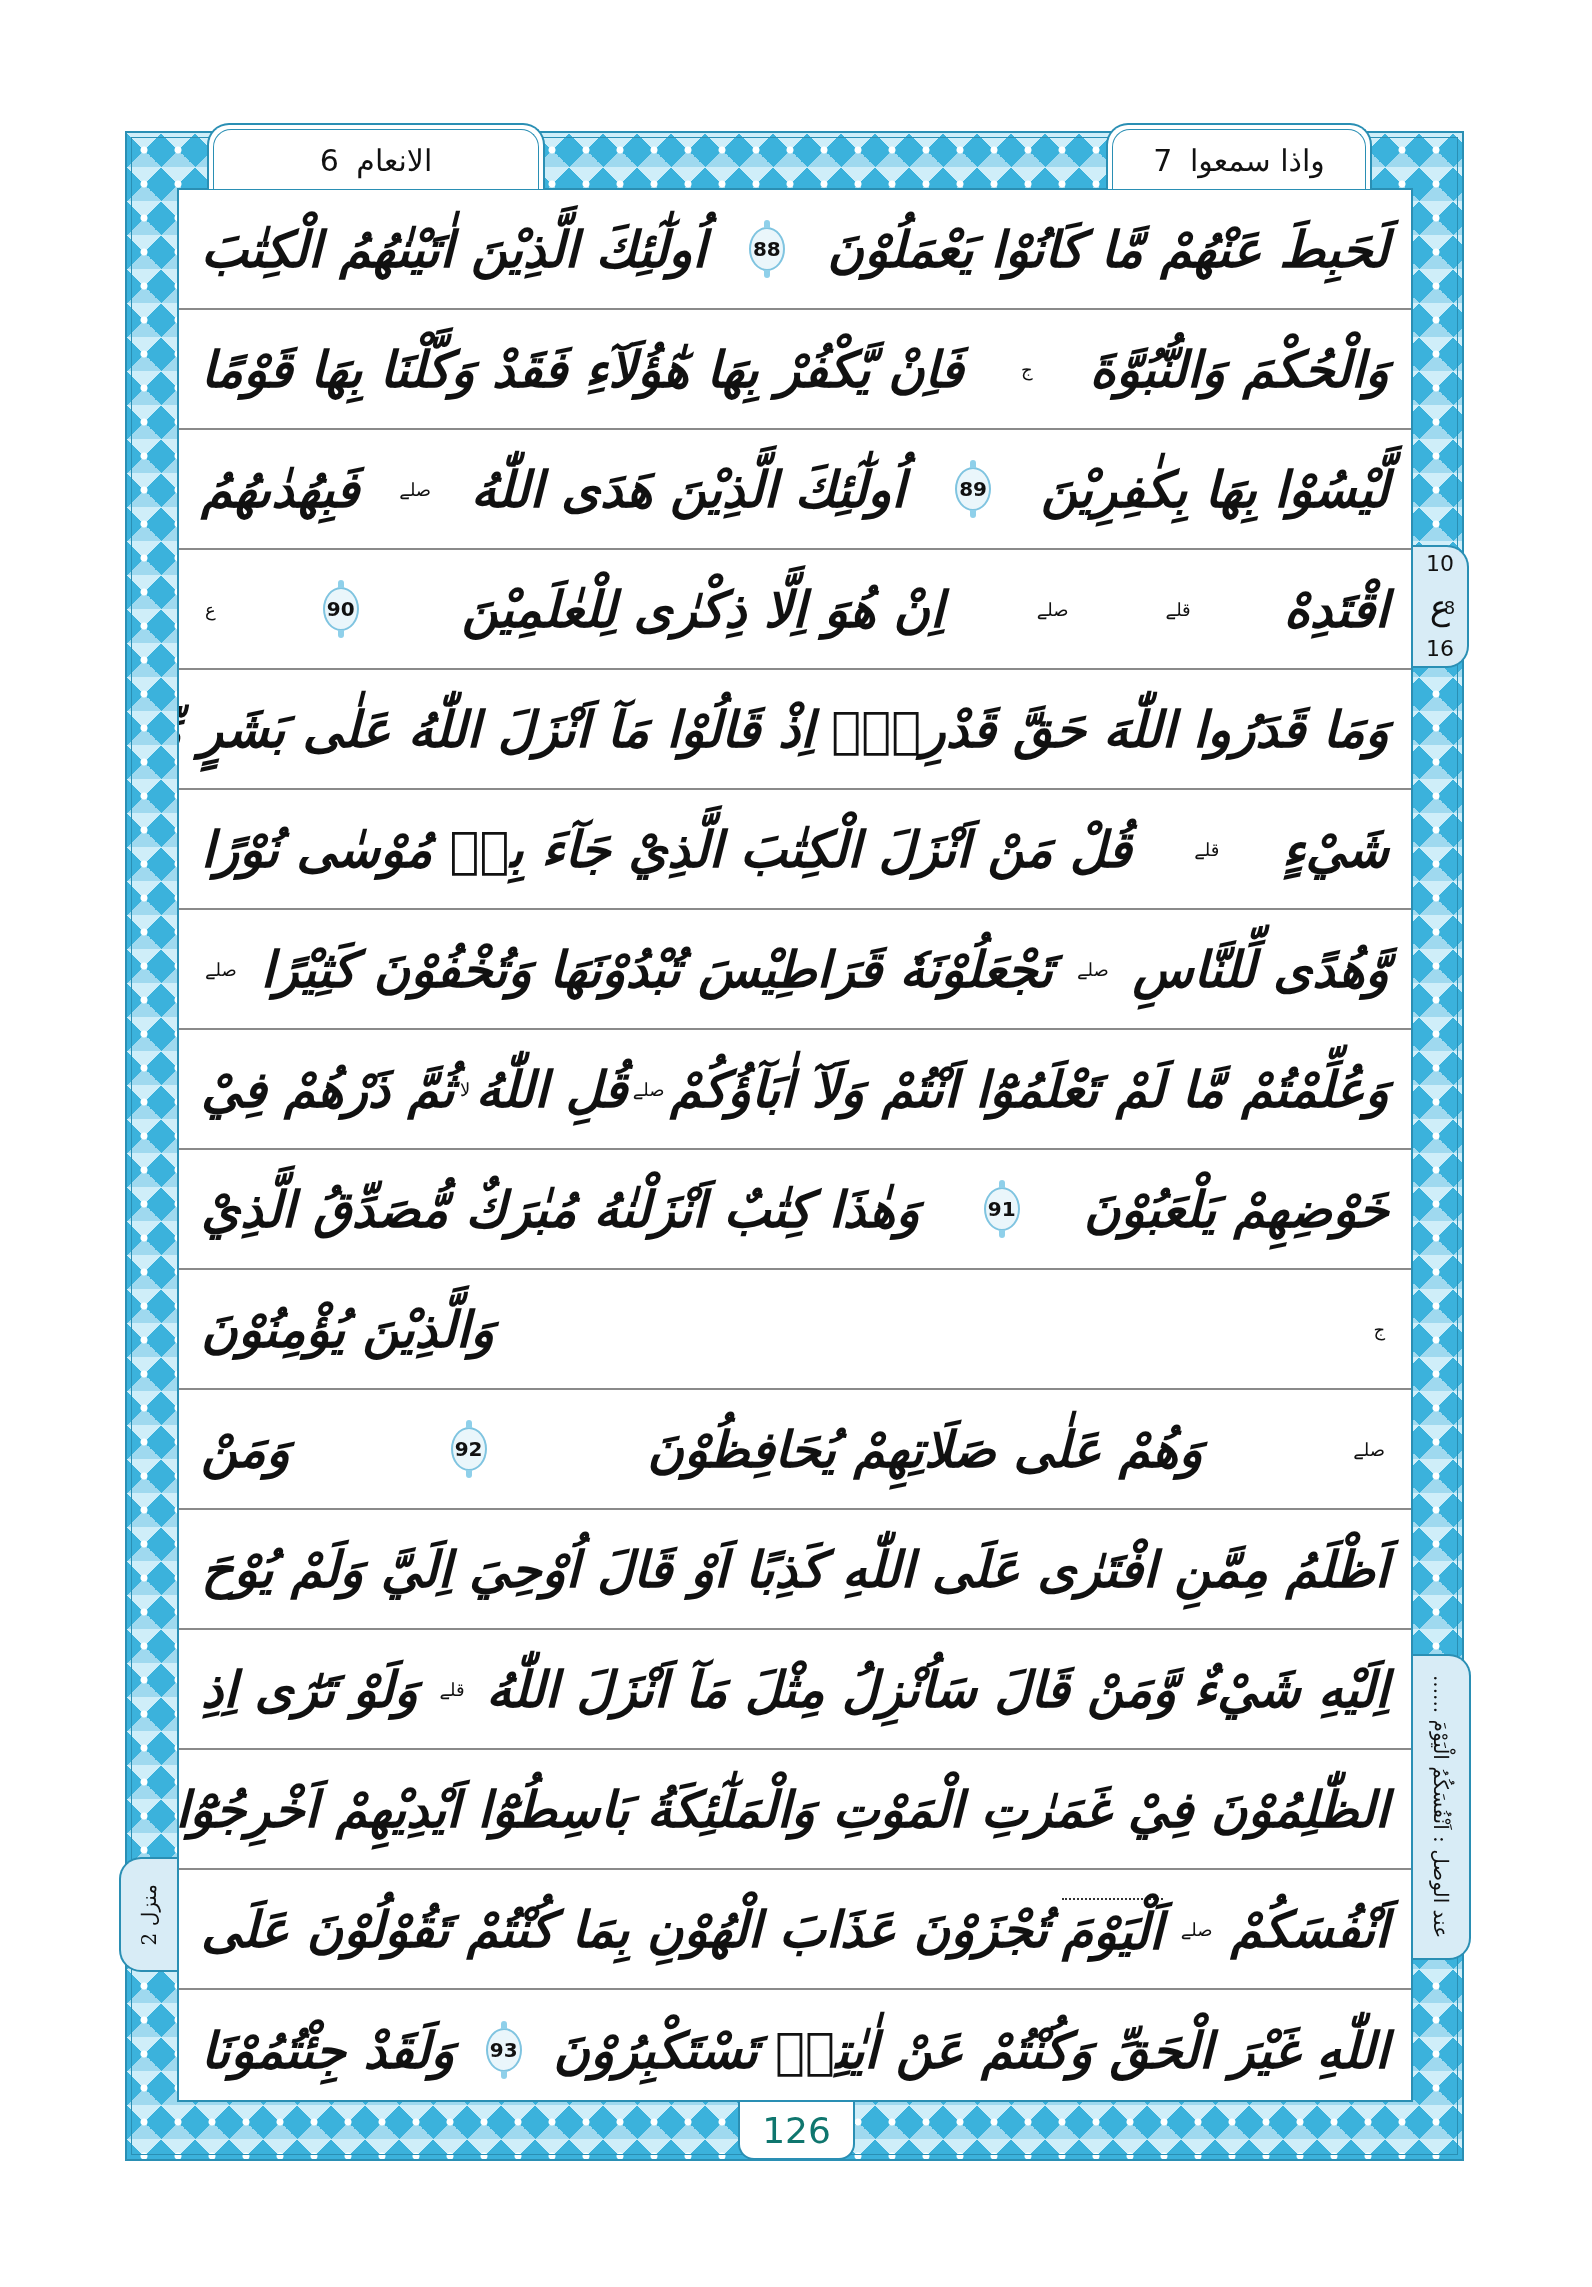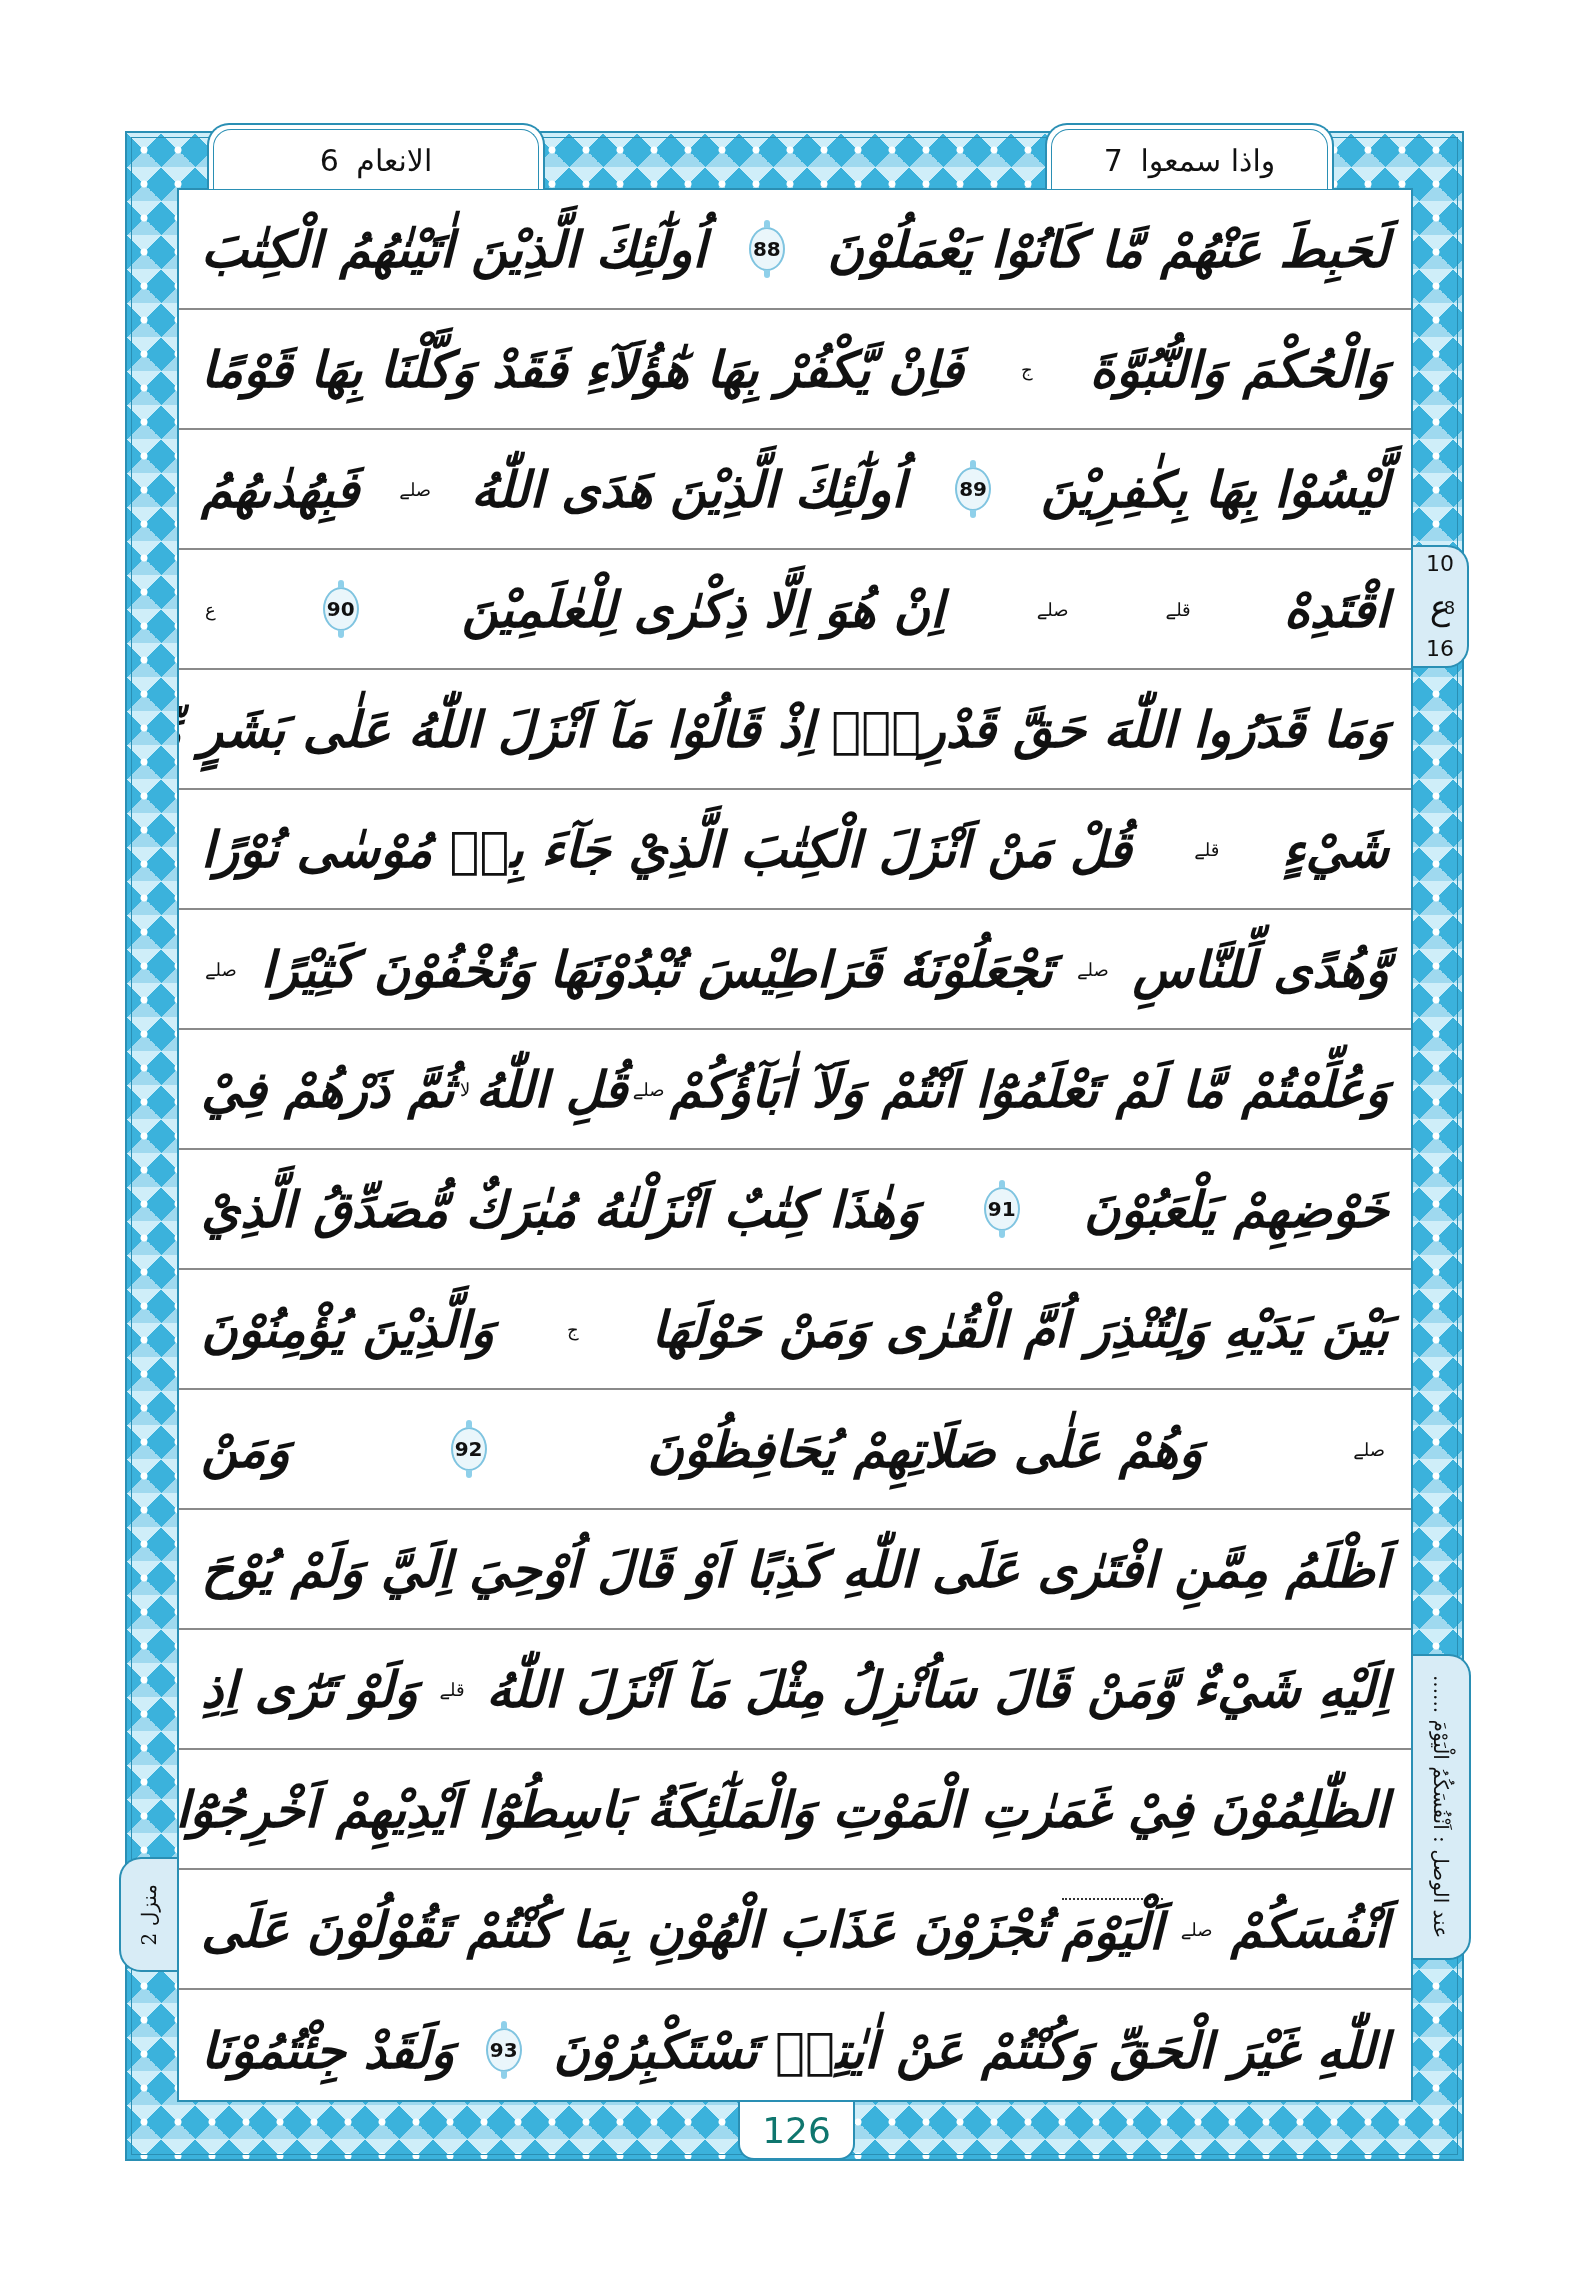--- a/index.html
+++ b/index.html
@@ -23,21 +23,21 @@
     position: absolute; top: 123px; height: 66px; background: #ffffff;
     border: 2px solid #2a8fb4; border-bottom: none; border-radius: 22px 22px 0 0;
     box-sizing: border-box; display: flex; align-items: center; justify-content: center;
     z-index: 3;
   }
   .header-tab::before {
     content: ""; position: absolute; inset: 4px 4px 0 4px; border: 1px solid #2a8fb4;
     border-bottom: none; border-radius: 18px 18px 0 0;
   }
   .header-left  { left: 207px;  width: 338px; }
-  .header-right { left: 1045px; width: 289px; }
+  .header-right { left: 1106px; width: 266px; }
   .header-text {
     direction: rtl; font-family: "DejaVu Serif", serif; font-size: 30px; color: #111;
     position: relative; z-index: 1; padding-top: 6px;
   }
   .header-text .num { font-family: "DejaVu Sans", sans-serif; margin-right: 8px; }
 
   
   .panel {
     position: absolute; left: 177px; top: 188px; width: 1236px; height: 1914px;
     background: #ffffff; border: 2px solid #2a8fb4; box-sizing: border-box; z-index: 2;
@@ -210,21 +210,20 @@
       <div class="line-inner">
         <span class="seg">خَوْضِهِمْ يَلْعَبُوْنَ</span>
         <span class="ayah-marker">
           <span>91</span>
         </span>
         <span class="seg">وَهٰذَا كِتٰبٌ اَنْزَلْنٰهُ مُبٰرَكٌ مُّصَدِّقُ الَّذِيْ</span>
       </div>
     </div>
     <div class="line">
       <div class="line-inner">
-        <span class="seg">بَيْنَ يَدَيْهِ وَلِتُنْذِرَ اُمَّ الْقُرٰى وَمَنْ حَوْلَهَا</span>
         <span class="waqf">ج</span>
         <span class="seg">وَالَّذِيْنَ يُؤْمِنُوْنَ</span>
       </div>
     </div>
     <div class="line">
       <div class="line-inner">
         <span class="waqf">صلے</span>
         <span class="seg">وَهُمْ عَلٰى صَلَاتِهِمْ يُحَافِظُوْنَ</span>
         <span class="ayah-marker">
           <span>92</span>

